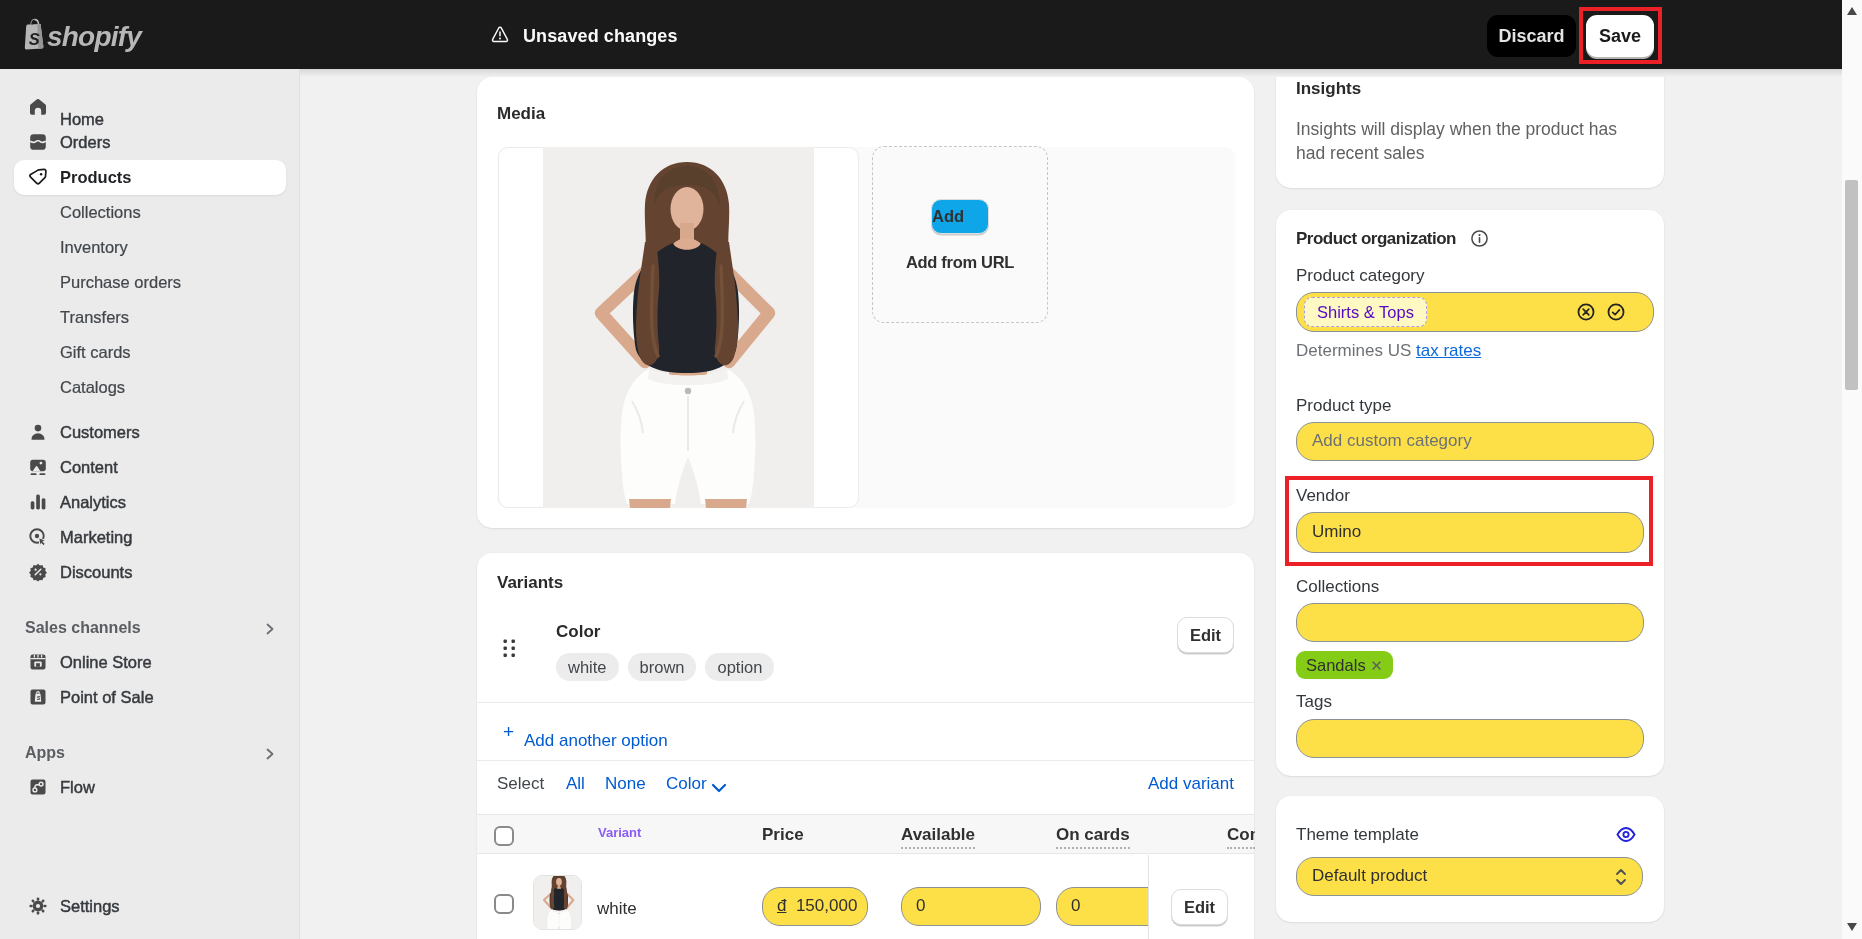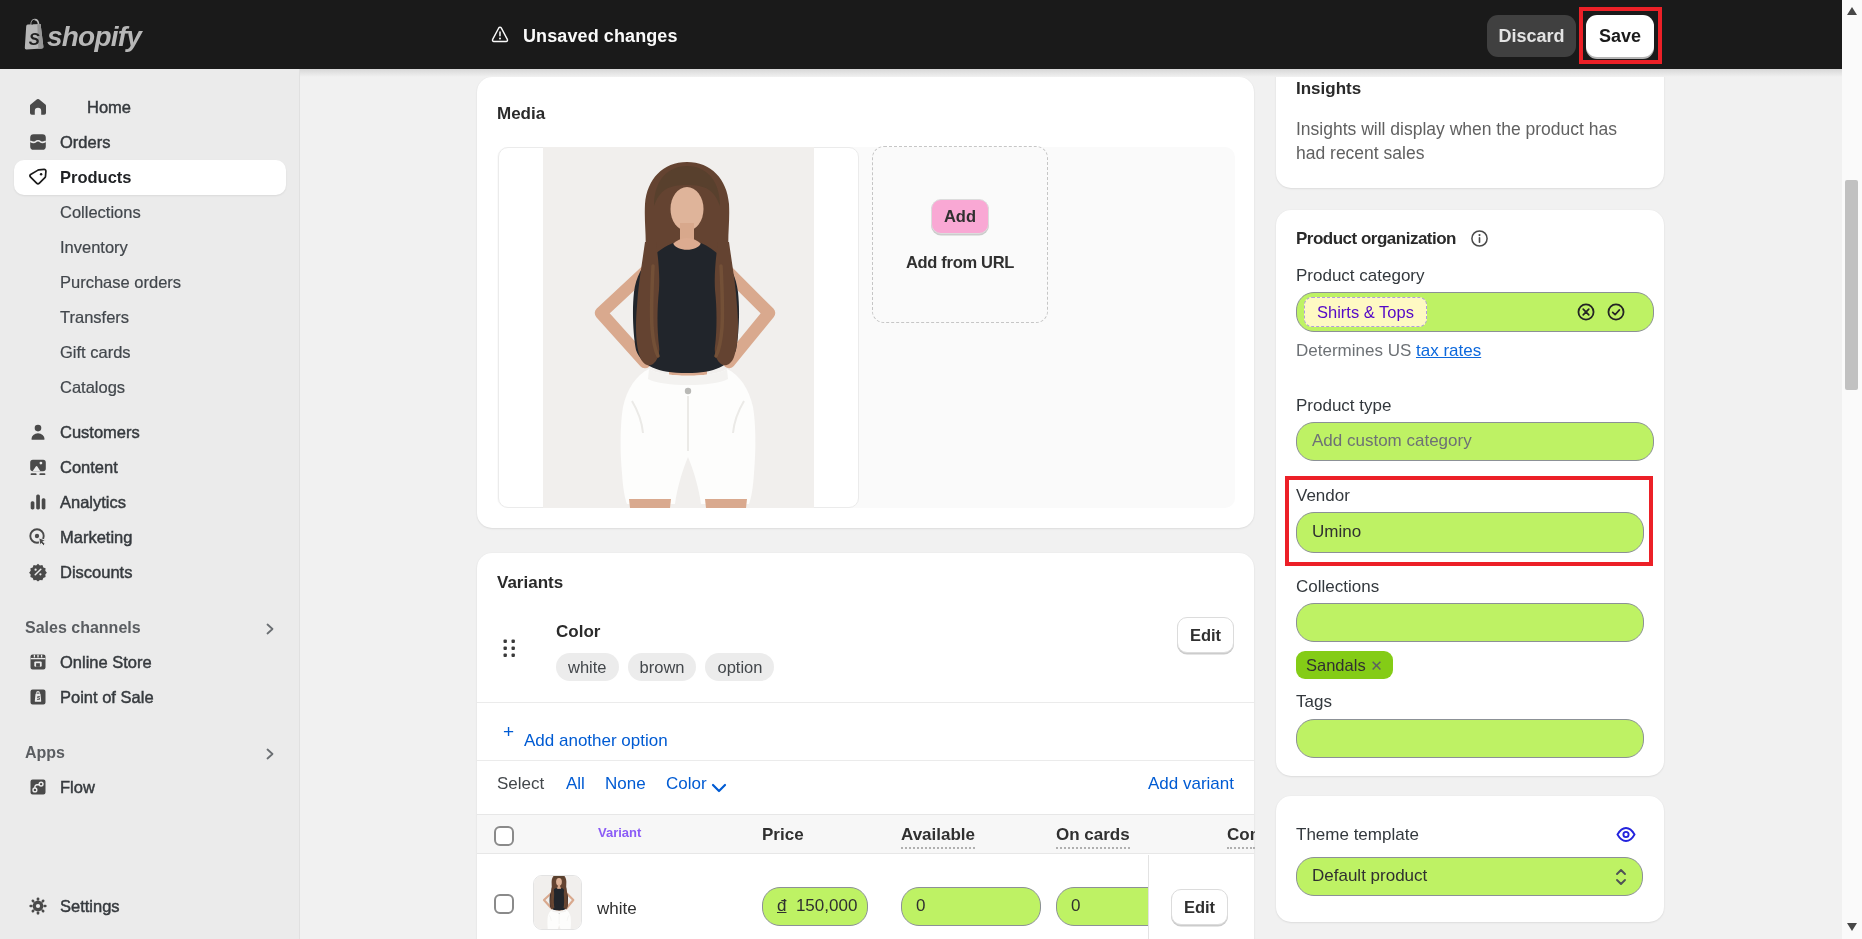--- a/index.html
+++ b/index.html
@@ -2,21 +2,21 @@
 <html><head>
 <meta charset="utf-8">
 <style>
   * { margin:0; padding:0; box-sizing:border-box; }
   html,body { width:1862px; height:939px; overflow:hidden; }
   body { font-family:"Liberation Sans", sans-serif; background:#f1f1f1; position:relative; color:#303030; }
   .abs { position:absolute; }
   .card { position:absolute; background:#fff; border-radius:15px; box-shadow:0 1px 2px rgba(0,0,0,.08), 0 0 2px rgba(0,0,0,.04); }
   .ctitle { font-size:17px; font-weight:bold; color:#2a2a2a; }
   .lbl { font-size:17px; color:#33383d; }
-  .inp { position:absolute; background:#bef264; border:1.5px solid #8c9196; border-radius:18px; }
+  .inp { position:absolute; background:#fde047; border:1.5px solid #8c9196; border-radius:18px; }
   .blue { color:#005bd3; }
   .navtxt { font-size:16.5px; font-weight:400; color:#363a3e; -webkit-text-stroke:0.45px #363a3e; }
 </style>
 </head>
 <body>
 
 <svg width="0" height="0" style="position:absolute;">
   <defs>
     <g id="model">
       <rect width="271" height="361" fill="#f1efed"></rect>
@@ -57,35 +57,35 @@
   </svg>
 </div>
 <div class="abs" style="left:491px;top:26px;z-index:41;">
   <svg width="18" height="17" viewBox="0 0 20 19">
     <path d="M8.6 2.2 a1.6 1.6 0 0 1 2.8 0 L18.2 15 a1.6 1.6 0 0 1 -1.4 2.4 H3.2 A1.6 1.6 0 0 1 1.8 15 Z" fill="none" stroke="#fafafa" stroke-width="1.6"></path>
     <path d="M10 6.6 V10.8" stroke="#fafafa" stroke-width="1.7" stroke-linecap="round"></path>
     <circle cx="10" cy="13.9" r="1.1" fill="#fafafa"></circle>
   </svg>
 </div>
 <div class="abs" style="left:523px;top:26px;font-size:18px;font-weight:bold;color:#fafafa;z-index:41;letter-spacing:.1px;">Unsaved changes</div>
-<div class="abs" style="left:1487px;top:15px;width:89px;height:42px;background:#404040;border-radius:11px;z-index:41;text-align:center;line-height:42px;font-size:18px;font-weight:600;color:#e3e3e3;">Discard</div>
+<div class="abs" style="left:1487px;top:15px;width:89px;height:42px;background:#000000;border-radius:11px;z-index:41;text-align:center;line-height:42px;font-size:18px;font-weight:600;color:#e3e3e3;">Discard</div>
 <div class="abs" style="left:1586px;top:15px;width:68px;height:42px;background:#fff;border-radius:11px;z-index:41;text-align:center;line-height:42px;font-size:18px;font-weight:600;color:#1a1a1a;box-shadow:0 2px 0 #b5b5b5;">Save</div>
 <div class="abs" style="left:1579px;top:7px;width:83px;height:57px;border:4px solid #ec2027;z-index:42;"></div>
 
 <div class="abs" style="left:300px;top:69px;width:1542px;height:8px;background:linear-gradient(#d7d7d7,#f1f1f1);z-index:4;"></div>
 
 <div class="abs" id="sidebar" style="left:0;top:69px;width:300px;height:870px;background:#ebebeb;border-right:1px solid #e0e0e0;z-index:5;"></div>
 
 <div class="abs" style="left:14px;top:159.5px;width:272px;height:35px;background:#fff;border-radius:10px;z-index:6;box-shadow:0 1px 2px rgba(0,0,0,.08);"></div>
 <div class="abs" style="left:28px;top:97px;z-index:7;">
   <svg width="20" height="20" viewBox="0 0 20 20">
       <path d="M9 2.3 a1.6 1.6 0 0 1 2 0 L17.4 7.6 a1.7 1.7 0 0 1 .6 1.3 V16 a1.8 1.8 0 0 1 -1.8 1.8 H13.2 V13.9 a3.2 3.2 0 0 0 -6.4 0 v3.9 H3.8 A1.8 1.8 0 0 1 2 16 V8.9 a1.7 1.7 0 0 1 .6 -1.3 Z" fill="#4a4a4a"></path>
     </svg>
 </div>
-<div class="abs navtxt" style="left:60px;top:98px;z-index:7;margin-left:27px;">Home</div>
+<div class="abs navtxt" style="left:60px;top:110px;z-index:7;">Home</div>
 <div class="abs" style="left:28px;top:132px;z-index:7;">
   <svg width="20" height="20" viewBox="0 0 20 20">
       <path d="M2.2 5.6 A3.4 3.4 0 0 1 5.6 2.2 h8.8 a3.4 3.4 0 0 1 3.4 3.4 v8.8 a3.4 3.4 0 0 1 -3.4 3.4 H5.6 a3.4 3.4 0 0 1 -3.4 -3.4 Z" fill="#4a4a4a"></path>
       <path d="M2.2 9.2 c2.6 1.5 3.9 1.7 5.2 .6 1.2 -1 1.6 -1 2.6 -1 1 0 1.4 0 2.6 1 1.3 1.1 2.6 .9 5.2 -.6" fill="none" stroke="#ebebeb" stroke-width="1.6"></path>
     </svg>
 </div>
 <div class="abs navtxt" style="left:60px;top:133px;z-index:7;">Orders</div>
 <div class="abs" style="left:28px;top:167px;z-index:7;">
   <svg width="20" height="20" viewBox="0 0 20 20">
       <path d="M2.6 10.2 L8.6 16.2 a2 2 0 0 0 2.8 0 L16.9 10.7 a2 2 0 0 0 .57 -1.2 L17.9 4.2 A1.7 1.7 0 0 0 16.1 2.4 l-5.3 .4 a2 2 0 0 0 -1.2 .57 L2.6 7.4 a2 2 0 0 0 0 2.8 Z" fill="none" stroke="#1a1a1a" stroke-width="1.7" stroke-linejoin="round"></path>
@@ -207,21 +207,21 @@
 <div class="abs" style="left:1847px;top:923px;z-index:46;width:0;height:0;border-left:5px solid transparent;border-right:5px solid transparent;border-top:8px solid #474747;"></div>
 
 <div class="card" style="left:477px;top:77px;width:777px;height:451px;"></div>
 <div class="abs ctitle" style="left:497px;top:104px;z-index:2;">Media</div>
 <div class="abs" style="left:497px;top:147px;width:738px;height:361px;background:#fafafa;border-radius:10px;z-index:2;"></div>
 <div class="abs" style="left:498px;top:147px;width:361px;height:361px;background:#fff;border:1px solid #ebebeb;border-radius:10px;z-index:3;"></div>
 <div class="abs" style="left:543px;top:147px;width:271px;height:361px;z-index:4;" id="photo-main"><svg width="271" height="361" viewBox="0 0 271 361">
       <use href="#model"></use>
     </svg></div>
 <div class="abs" style="left:872px;top:146px;width:176px;height:177px;border:1.5px dashed #c6c6c6;border-radius:12px;z-index:3;"></div>
-<div class="abs" style="left:931px;top:199px;width:58px;height:35px;background:#f9a8d4;border:1px solid #dcdcdc;border-radius:10px;box-shadow:0 1.5px 0 #ccc;z-index:4;text-align:center;line-height:33px;font-size:16.5px;font-weight:600;color:#303030;">Add</div>
+<div class="abs" style="left:931px;top:199px;width:58px;height:35px;background:#0ea5e9;border:1px solid #dcdcdc;border-radius:10px;box-shadow:0 1.5px 0 #ccc;z-index:4;text-align:left;line-height:33px;font-size:16.5px;font-weight:600;color:#303030;">Add</div>
 <div class="abs" style="left:872px;top:253px;width:176px;text-align:center;font-size:16.5px;font-weight:600;color:#303030;z-index:4;letter-spacing:-0.3px;">Add from URL</div>
 
 <div class="card" style="left:477px;top:553px;width:777px;height:400px;"></div>
 <div class="abs ctitle" style="left:497px;top:573px;z-index:2;">Variants</div>
 
 <div class="abs" style="left:503px;top:639px;z-index:2;">
   <svg width="14" height="19" viewBox="0 0 14 19">
     <g fill="#3a3a3a">
       <rect x="0.5" y="0.5" width="3.4" height="3.4" rx="1"></rect>
         <rect x="8.5" y="0.5" width="3.4" height="3.4" rx="1"></rect>

